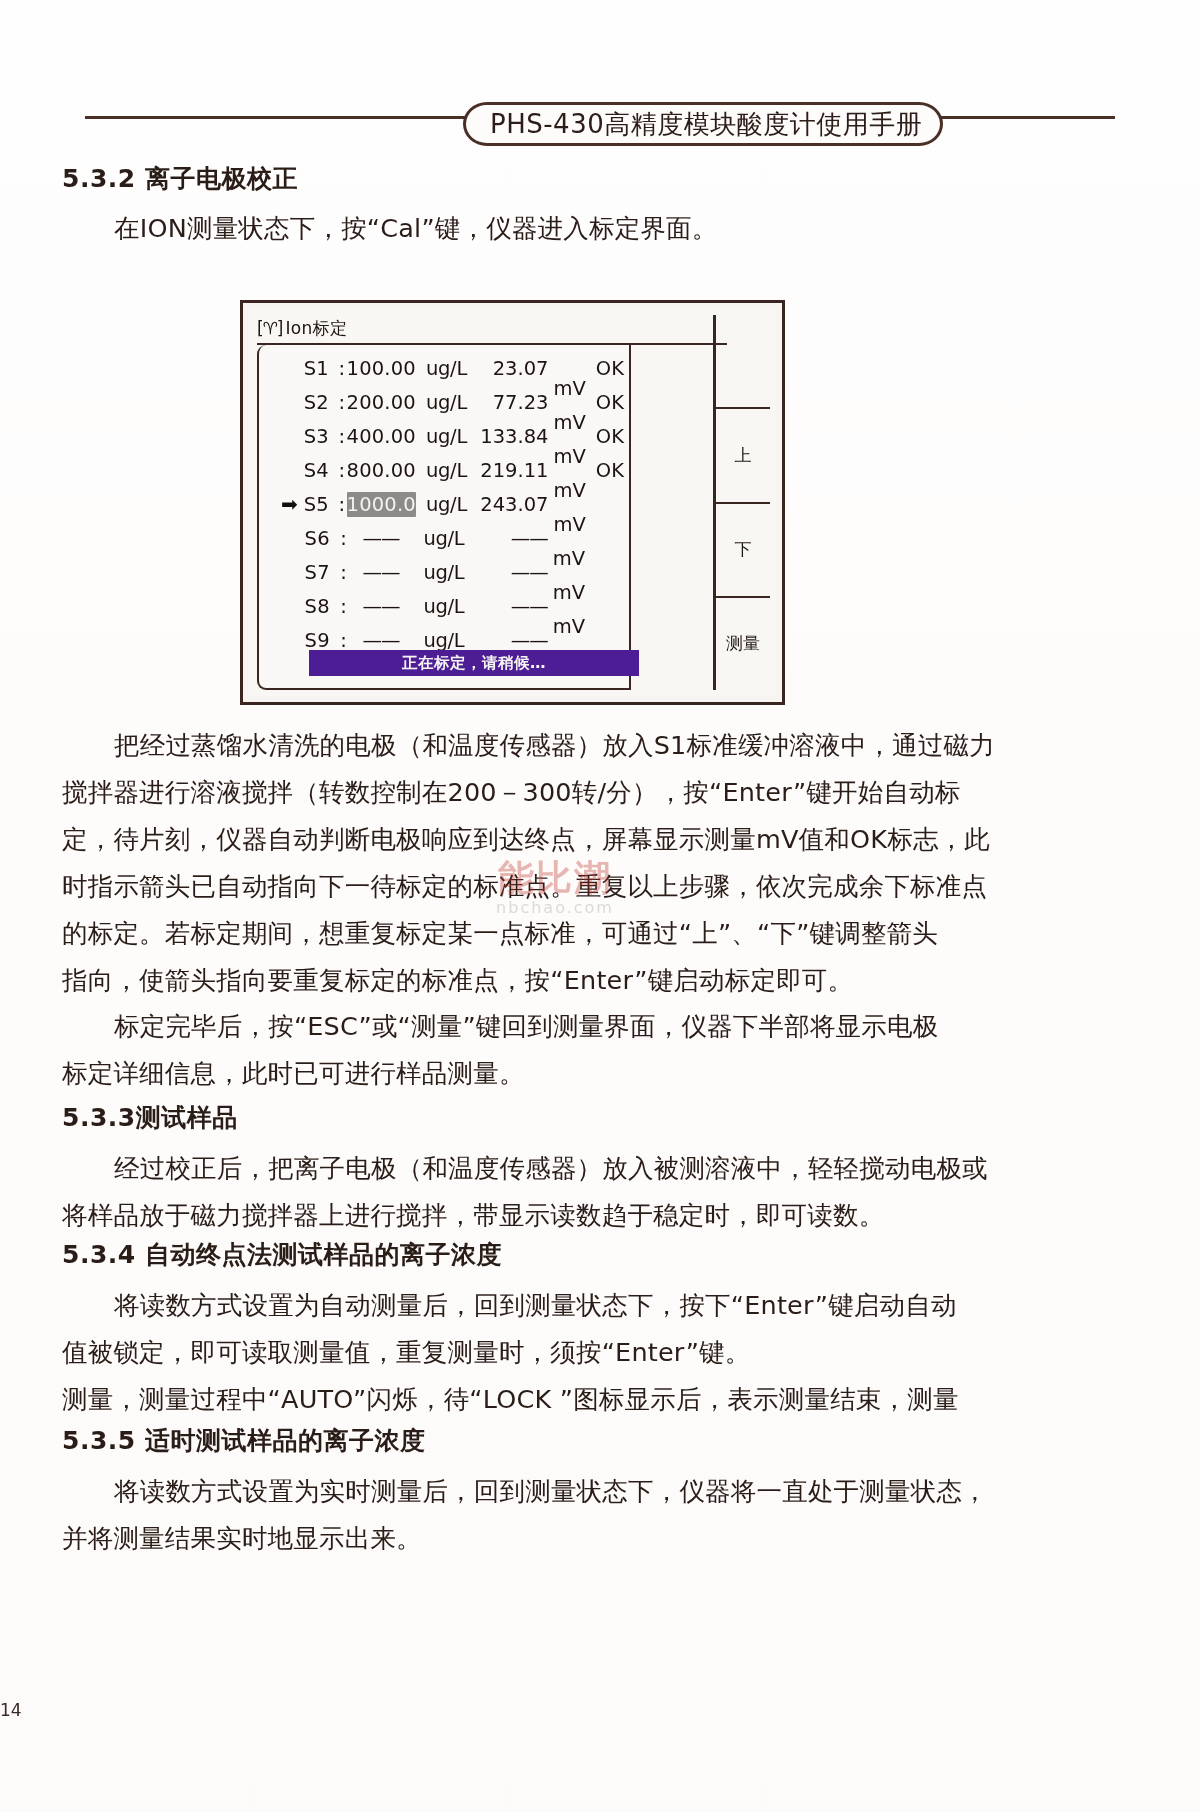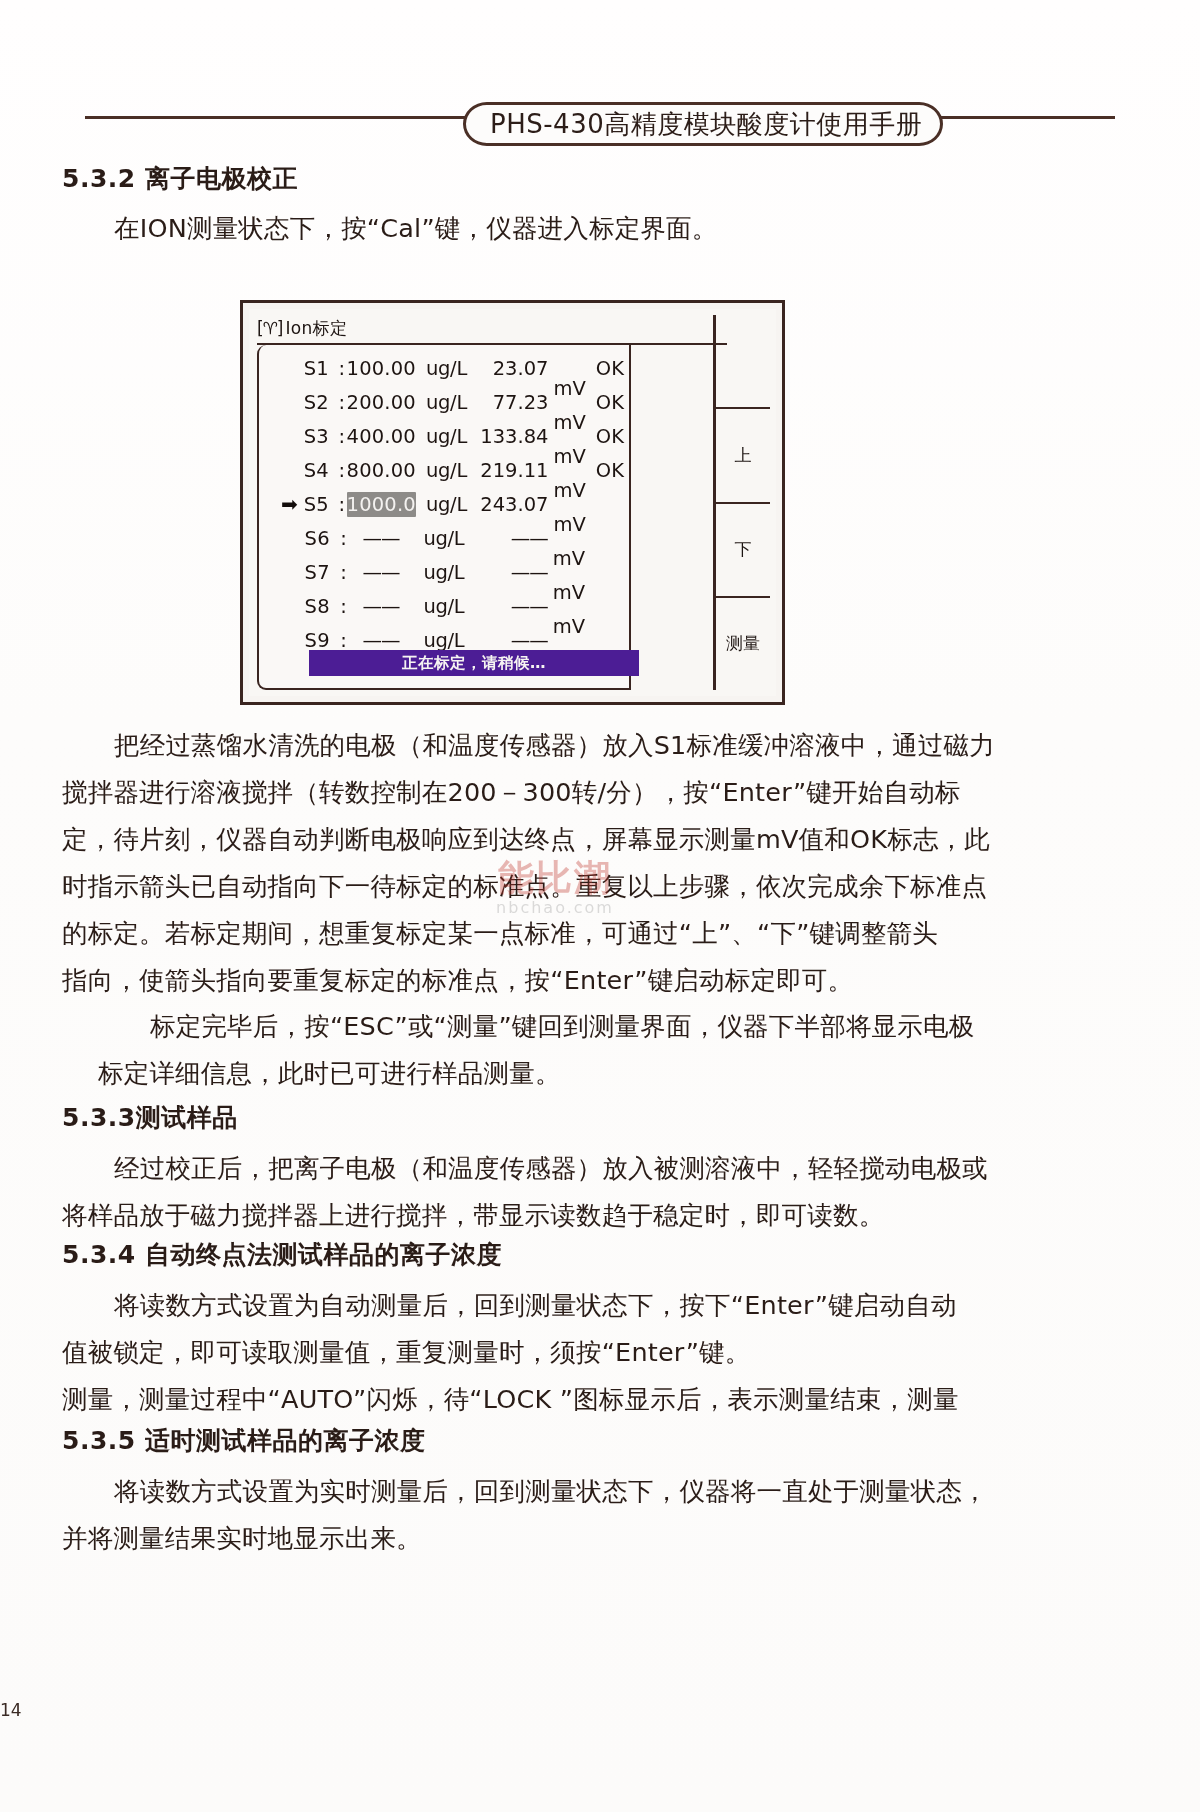--- a/index.html
+++ b/index.html
@@ -379,21 +379,21 @@
     <span class="ln">时指示箭头已自动指向下一待标定的标准点。重复以上步骤，依次完成余下标准点</span>
     <span class="ln">的标定。若标定期间，想重复标定某一点标准，可通过“上”、“下”键调整箭头</span>
     <span class="ln">指向，使箭头指向要重复标定的标准点，按“Enter”键启动标定即可。</span>
   </div>
 
   <div class="watermark">
     <div class="wm-cn">能比潮</div>
     <div class="wm-en">nbchao.com</div>
   </div>
 
-  <div class="para" style="left:62px; top:1003px; width:1015px;margin-left:36px;">
+  <div class="para" style="left:62px; top:1003px; width:1015px;">
     <span class="ln indent">标定完毕后，按“ESC”或“测量”键回到测量界面，仪器下半部将显示电极</span>
     <span class="ln">标定详细信息，此时已可进行样品测量。</span>
   </div>
 
   <div class="h3" style="left:62px; top:1101px;">5.3.3测试样品</div>
 
   <div class="para" style="left:62px; top:1145px; width:1015px;">
     <span class="ln indent">经过校正后，把离子电极（和温度传感器）放入被测溶液中，轻轻搅动电极或</span>
     <span class="ln">将样品放于磁力搅拌器上进行搅拌，带显示读数趋于稳定时，即可读数。</span>
   </div>

